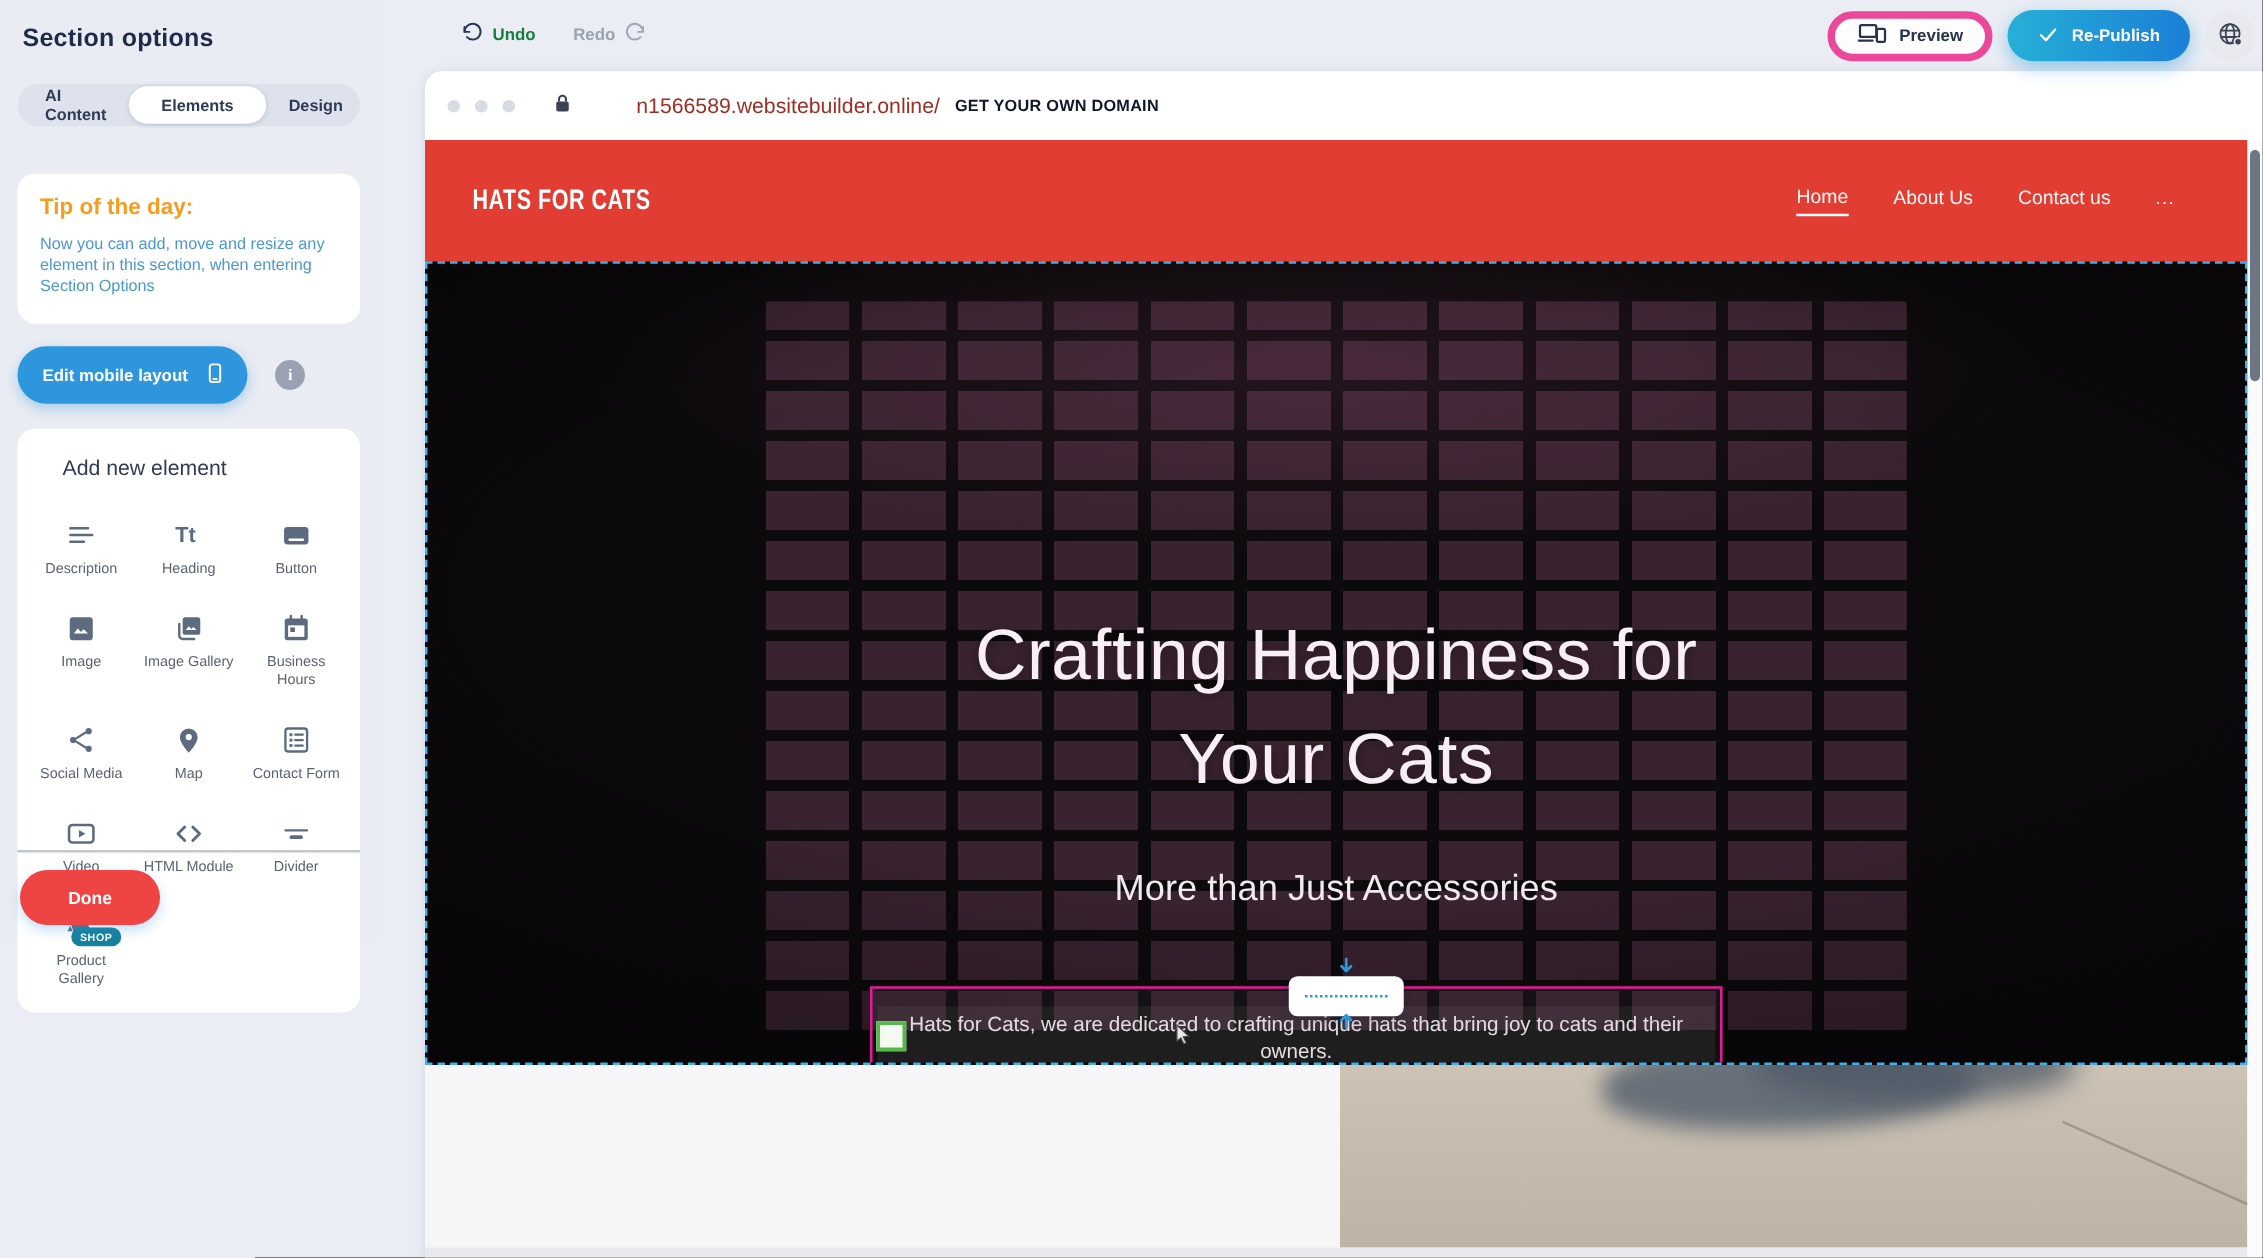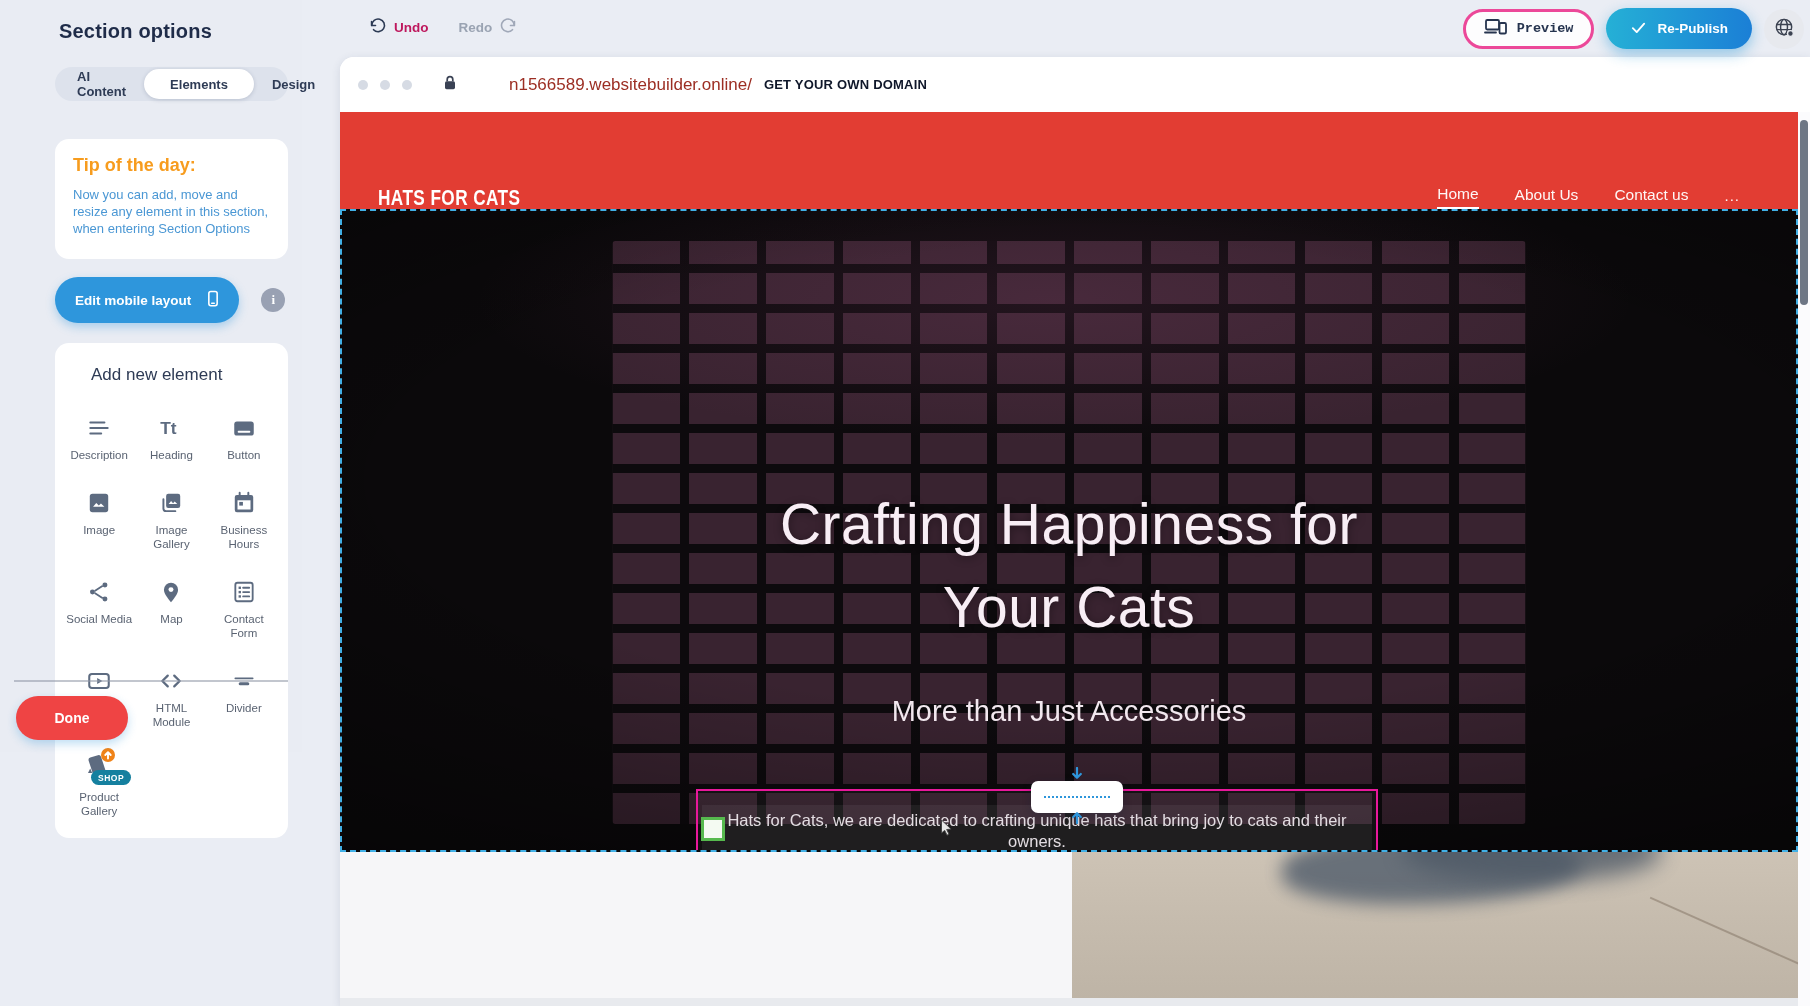--- a/index.html
+++ b/index.html
@@ -1,20 +1,20 @@
 <!DOCTYPE html>
 <html><head>
 <meta charset="utf-8">
 <style>
   * { box-sizing: border-box; margin: 0; padding: 0; }
   html,body { width:1810px; height:1006px; overflow:hidden; }
   body { font-family:"Liberation Sans", sans-serif; background:#eaedf4; position:relative; }
 
   
-  .sidebar { position:absolute; left:0; top:0; width:302px; height:752px; background:#e9ecf3; z-index:5;padding-left:41px; }
+  .sidebar { position:absolute; left:0; top:0; width:302px; height:752px; background:#e9ecf3; z-index:5; }
   .sb-title { font-size:20px; font-weight:bold; color:#1f2c49; margin:20px 0 0 18px; letter-spacing:.2px; }
   .tabs { margin:24px 14px 0 14px; background:#dde2ec; border-radius:17px; height:34px; display:flex; align-items:center; justify-content:space-between; padding:0 4px; }
   .tab { font-size:13px; font-weight:bold; color:#2e3b55; padding:0 18px; height:30px; display:flex; align-items:center; border-radius:15px; cursor:pointer; }
   .tab.active { background:#fff; box-shadow:0 1px 4px rgba(30,45,80,.18); padding:0 26px; }
   .tip-card { margin:38px 14px 0 14px; background:#fff; border-radius:14px; padding:16px 18px 22px 18px; }
   .tip-title { color:#f79c1e; font-weight:bold; font-size:18px; }
   .tip-body { margin-top:10px; color:#4a97d4; font-size:13px; line-height:17px; }
   .edit-row { margin:18px 14px 0 14px; display:flex; align-items:center; gap:22px; }
   .edit-btn { background:#2e96dc; border:none; color:#fff; font-weight:bold; font-size:13.5px; height:46px; border-radius:23px; padding:0 16px 0 20px; display:flex; align-items:center; gap:12px; cursor:pointer; box-shadow:0 4px 10px rgba(46,150,220,.35); font-family:inherit;}
   .info-dot { width:24px; height:24px; border-radius:50%; background:#99a1b3; color:#fff; font-size:13px; font-weight:bold; display:flex; align-items:center; justify-content:center; font-family:"Liberation Serif",serif; }
@@ -25,38 +25,38 @@
   .el-ic { height:32px; display:flex; align-items:flex-end; justify-content:center; position:relative; }
   .el-lb { margin-top:7px; font-size:11.5px; color:#5a6372; text-align:center; line-height:14px; max-width:76px; }
   .shop-pill { position:absolute; right:-12px; bottom:-2px; background:#15809f; color:#fff; font-size:8.5px; font-weight:bold; letter-spacing:.5px; border-radius:9px; padding:2.5px 7px;margin-left:19px; }
   .sb-divider { position:absolute; left:14px; right:14px; bottom:70px; height:2px; background:#9097a6; opacity:.55; }
   .done-btn { position:absolute; left:16px; bottom:12px; width:112px; height:44px; border:none; border-radius:22px; background:#ef4444; color:#fff; font-size:14px; font-weight:bold; cursor:pointer; box-shadow:0 4px 10px rgba(46,150,220,.3); font-family:inherit;}
 
   
   .stage { position:absolute; left:302px; top:0; right:0; bottom:0; }
   .undo-redo { position:absolute; left:66px; top:16px; display:flex; align-items:center; gap:30px; z-index:3;}
   .undo, .redo { display:flex; align-items:center; gap:7px; cursor:pointer; font-size:13.5px; font-weight:bold; }
-  .undo { color:#be185d; }
+  .undo { color:#15803d; }
   .redo { color:#9aa3b2; }
   .tb-right { position:absolute; right:6px; top:8px; display:flex; align-items:center; gap:12px; z-index:3;}
-  .preview-btn { height:40px; border-radius:21px; background:#fdfdfe; border:3px solid #ec4899; display:flex; align-items:center; gap:9px; padding:0 18px; color:#26344f; font-weight:bold; font-size:13.5px; cursor:pointer; font-family:Liberation Mono, monospace;}
+  .preview-btn { height:40px; border-radius:21px; background:#fdfdfe; border:6px solid #ec4899; display:flex; align-items:center; gap:9px; padding:0 18px; color:#26344f; font-weight:bold; font-size:13.5px; cursor:pointer; font-family:Liberation Sans, sans-serif;}
   .republish-btn { height:41px; border:none; border-radius:21px; background:linear-gradient(90deg,#25b0d6,#1b7fd6); display:flex; align-items:center; gap:10px; padding:0 24px; color:#fff; font-weight:bold; font-size:13.5px; cursor:pointer; box-shadow:0 5px 14px rgba(34,150,214,.45); font-family:inherit;}
   .globe-btn { width:40px; height:40px; border-radius:50%; border:none; background:#e7e9ee; display:flex; align-items:center; justify-content:center; cursor:pointer; }
 
   
   .frame { position:absolute; left:38px; top:57px; right:0; bottom:0; background:#fff; border-top-left-radius:14px; box-shadow:0 2px 10px rgba(40,55,90,.12); }
   .browserbar { position:absolute; left:0; top:0; right:0; height:55px; background:#fff; border-top-left-radius:14px; display:flex; align-items:center; }
   .dots { display:flex; gap:12px; margin-left:18px; }
   .dot { width:10px; height:10px; border-radius:50%; background:#d6dbe4; }
   .urlbox { display:flex; align-items:center; gap:12px; margin-left:30px; }
   .url-text { font-size:17px; color:#9c2e23; font-weight:500; cursor:pointer;margin-left:39px; }
   .domain-cta { font-size:13px; color:#0f172a; font-weight:bold; letter-spacing:.2px; cursor:pointer; }
 
   
-  .site-header { position:absolute; left:0; top:55px; right:12px; height:97px; background:#e23d33; display:flex; align-items:flex-end; justify-content:space-between; padding:0 58px 0 38px; }
+  .site-header { position:absolute; left:0; top:55px; right:12px; height:97px; background:#e23d33; display:flex; align-items:center; justify-content:space-between; padding:0 58px 0 38px; }
   .logo { color:#fff; font-weight:800; font-size:21px; letter-spacing:.5px; transform:scale(.82,1.08); transform-origin:left center; white-space:nowrap; }
   .nav { display:flex; align-items:center; gap:36px; }
   .nav-item { color:rgba(255,255,255,.96); font-size:15.5px; cursor:pointer; padding-bottom:4px; }
   .nav-item.active { border-bottom:2px solid #fff; }
   .nav-more { font-size:15px; letter-spacing:1px; }
 
   .hero { position:absolute; left:0; top:152px; right:12px; height:643px; background:#0b090b; border:2px dashed #41b0e6; overflow:hidden; }
   .tiles { position:absolute; left:50%; transform:translateX(-50%); width:913px; top:30px; bottom:26px;
     background:
       repeating-linear-gradient(90deg, rgba(0,0,0,0) 0 67px, #0d0a0d 67px 77px),

